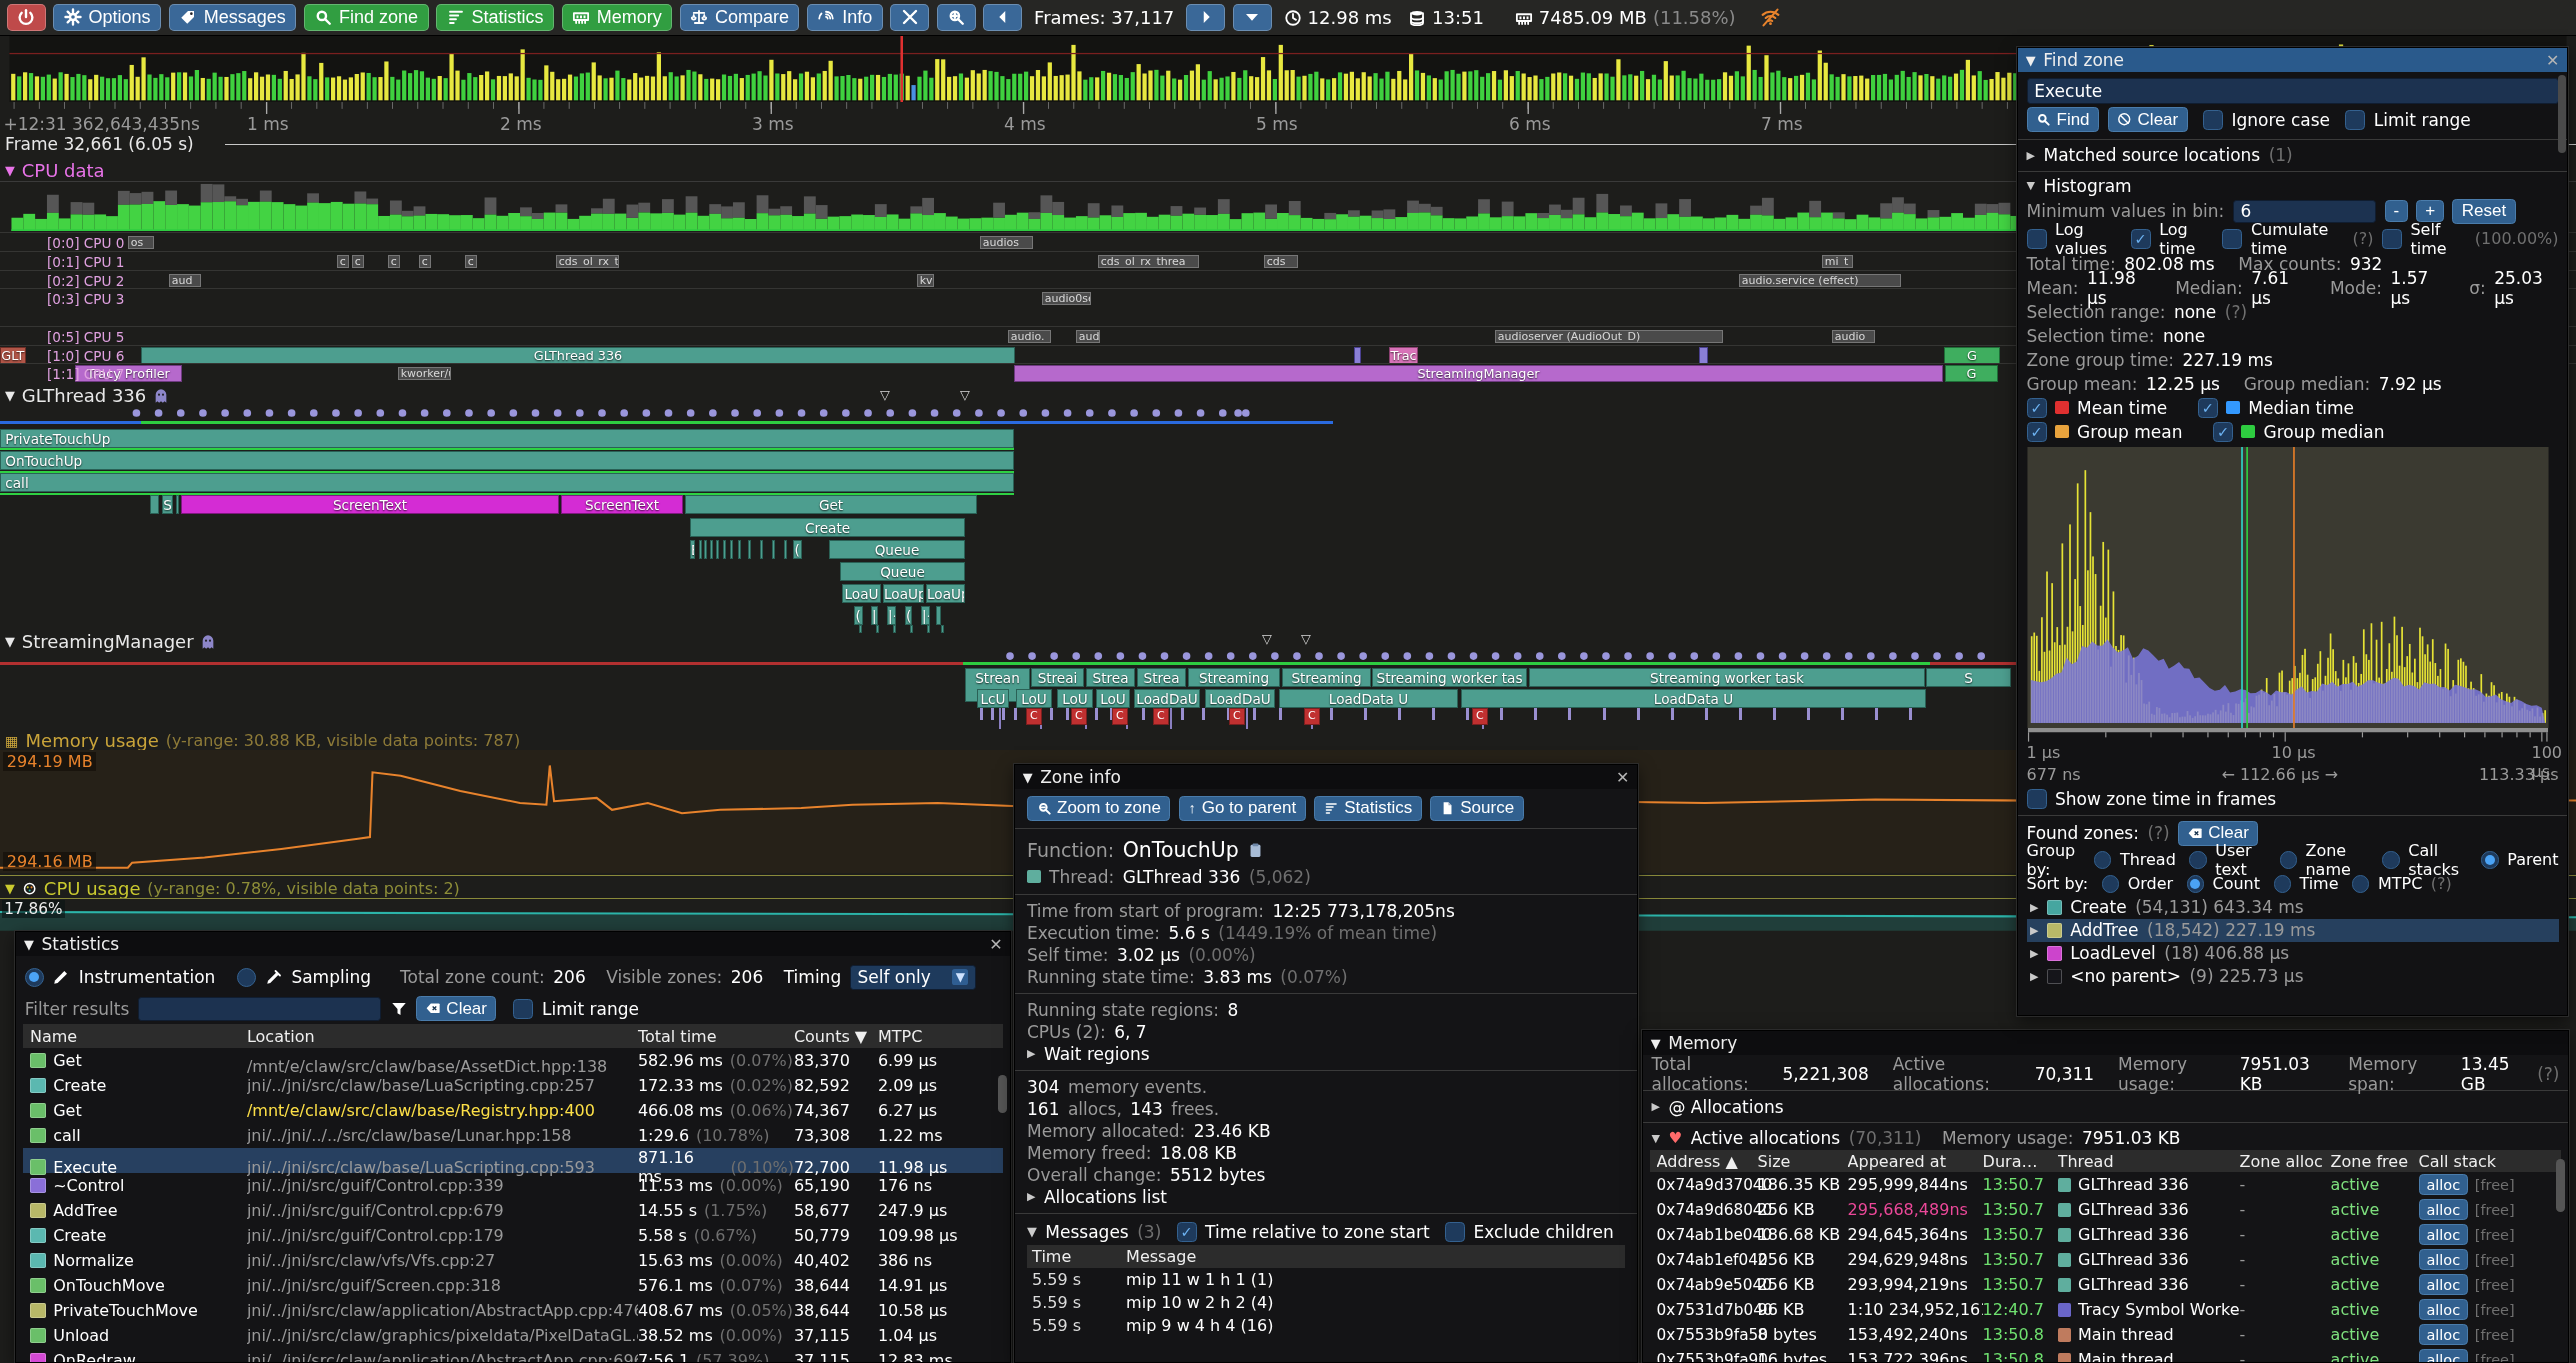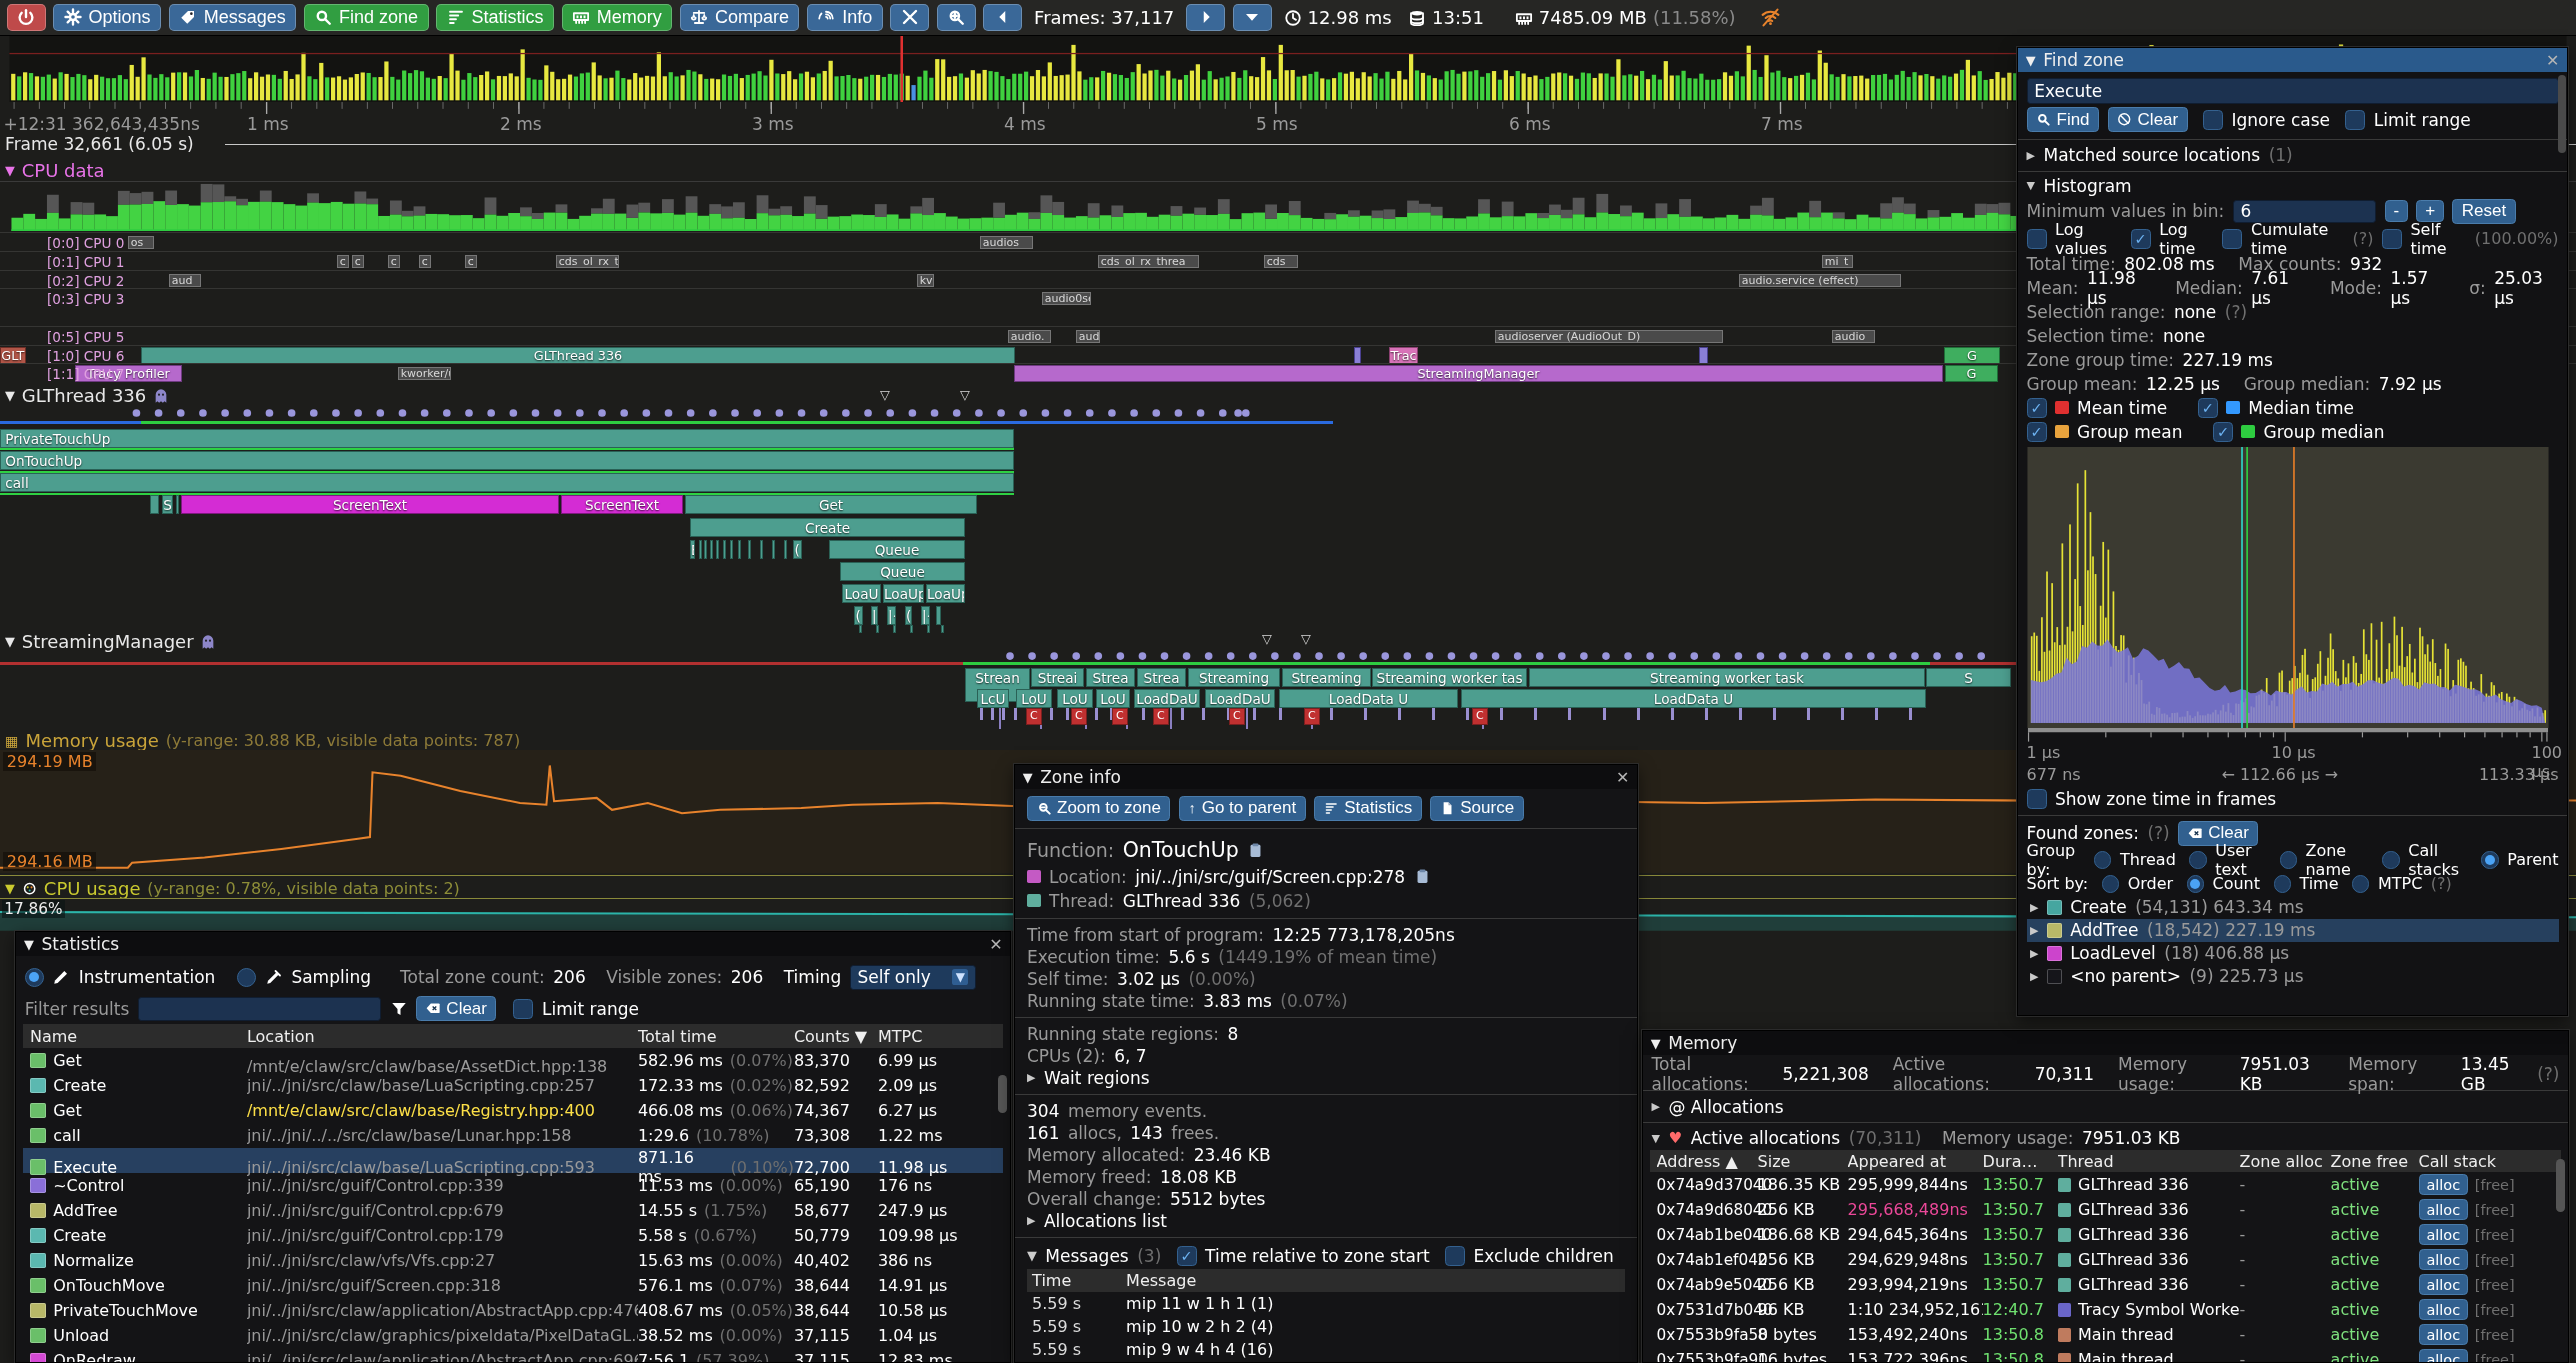--- a/index.html
+++ b/index.html
@@ -1758,31 +1758,20 @@
         <span class="lbl" style="font-size:19px">Function:</span>
         <span class="val" style="font-size:20.5px">OnTouchUp</span>
         <span class="ic" style="width:17px;height:17px">
             <svg viewBox="0 0 24 24">
               <rect x="5" y="4" width="14" height="17" rx="2" fill="#a8bcd6"></rect>
               <rect x="8" y="2" width="8" height="4" rx="1" fill="#6e87a8"></rect>
             </svg>
           </span>
       </div>
       <div class="row" style="height:24px">
-        <span class="swatch" style="background:#c45ac4"></span>
-        <span class="lbl">Location:</span>
-        <span class="val">jni/../jni/src/guif/Screen.cpp:278</span>
-        <span class="ic" style="width:17px;height:17px">
-            <svg viewBox="0 0 24 24">
-              <rect x="5" y="4" width="14" height="17" rx="2" fill="#a8bcd6"></rect>
-              <rect x="8" y="2" width="8" height="4" rx="1" fill="#6e87a8"></rect>
-            </svg>
-          </span>
-      </div>
-      <div class="row" style="height:24px">
         <span class="swatch" style="background:#5fae9e"></span>
         <span class="lbl">Thread:</span>
         <span class="val">GLThread 336</span>
         <span class="dd">(5,062)</span>
       </div>
       <div class="hr" style="margin:5.1px -12px"></div>
       <div id="zi-g1">
           <div class="row" style="height: 22px;">
             <span style="color: rgb(154, 154, 154);">Time from start of program:</span>
             <span style="color: rgb(255, 255, 255);">12:25 773,178,205ns</span>

